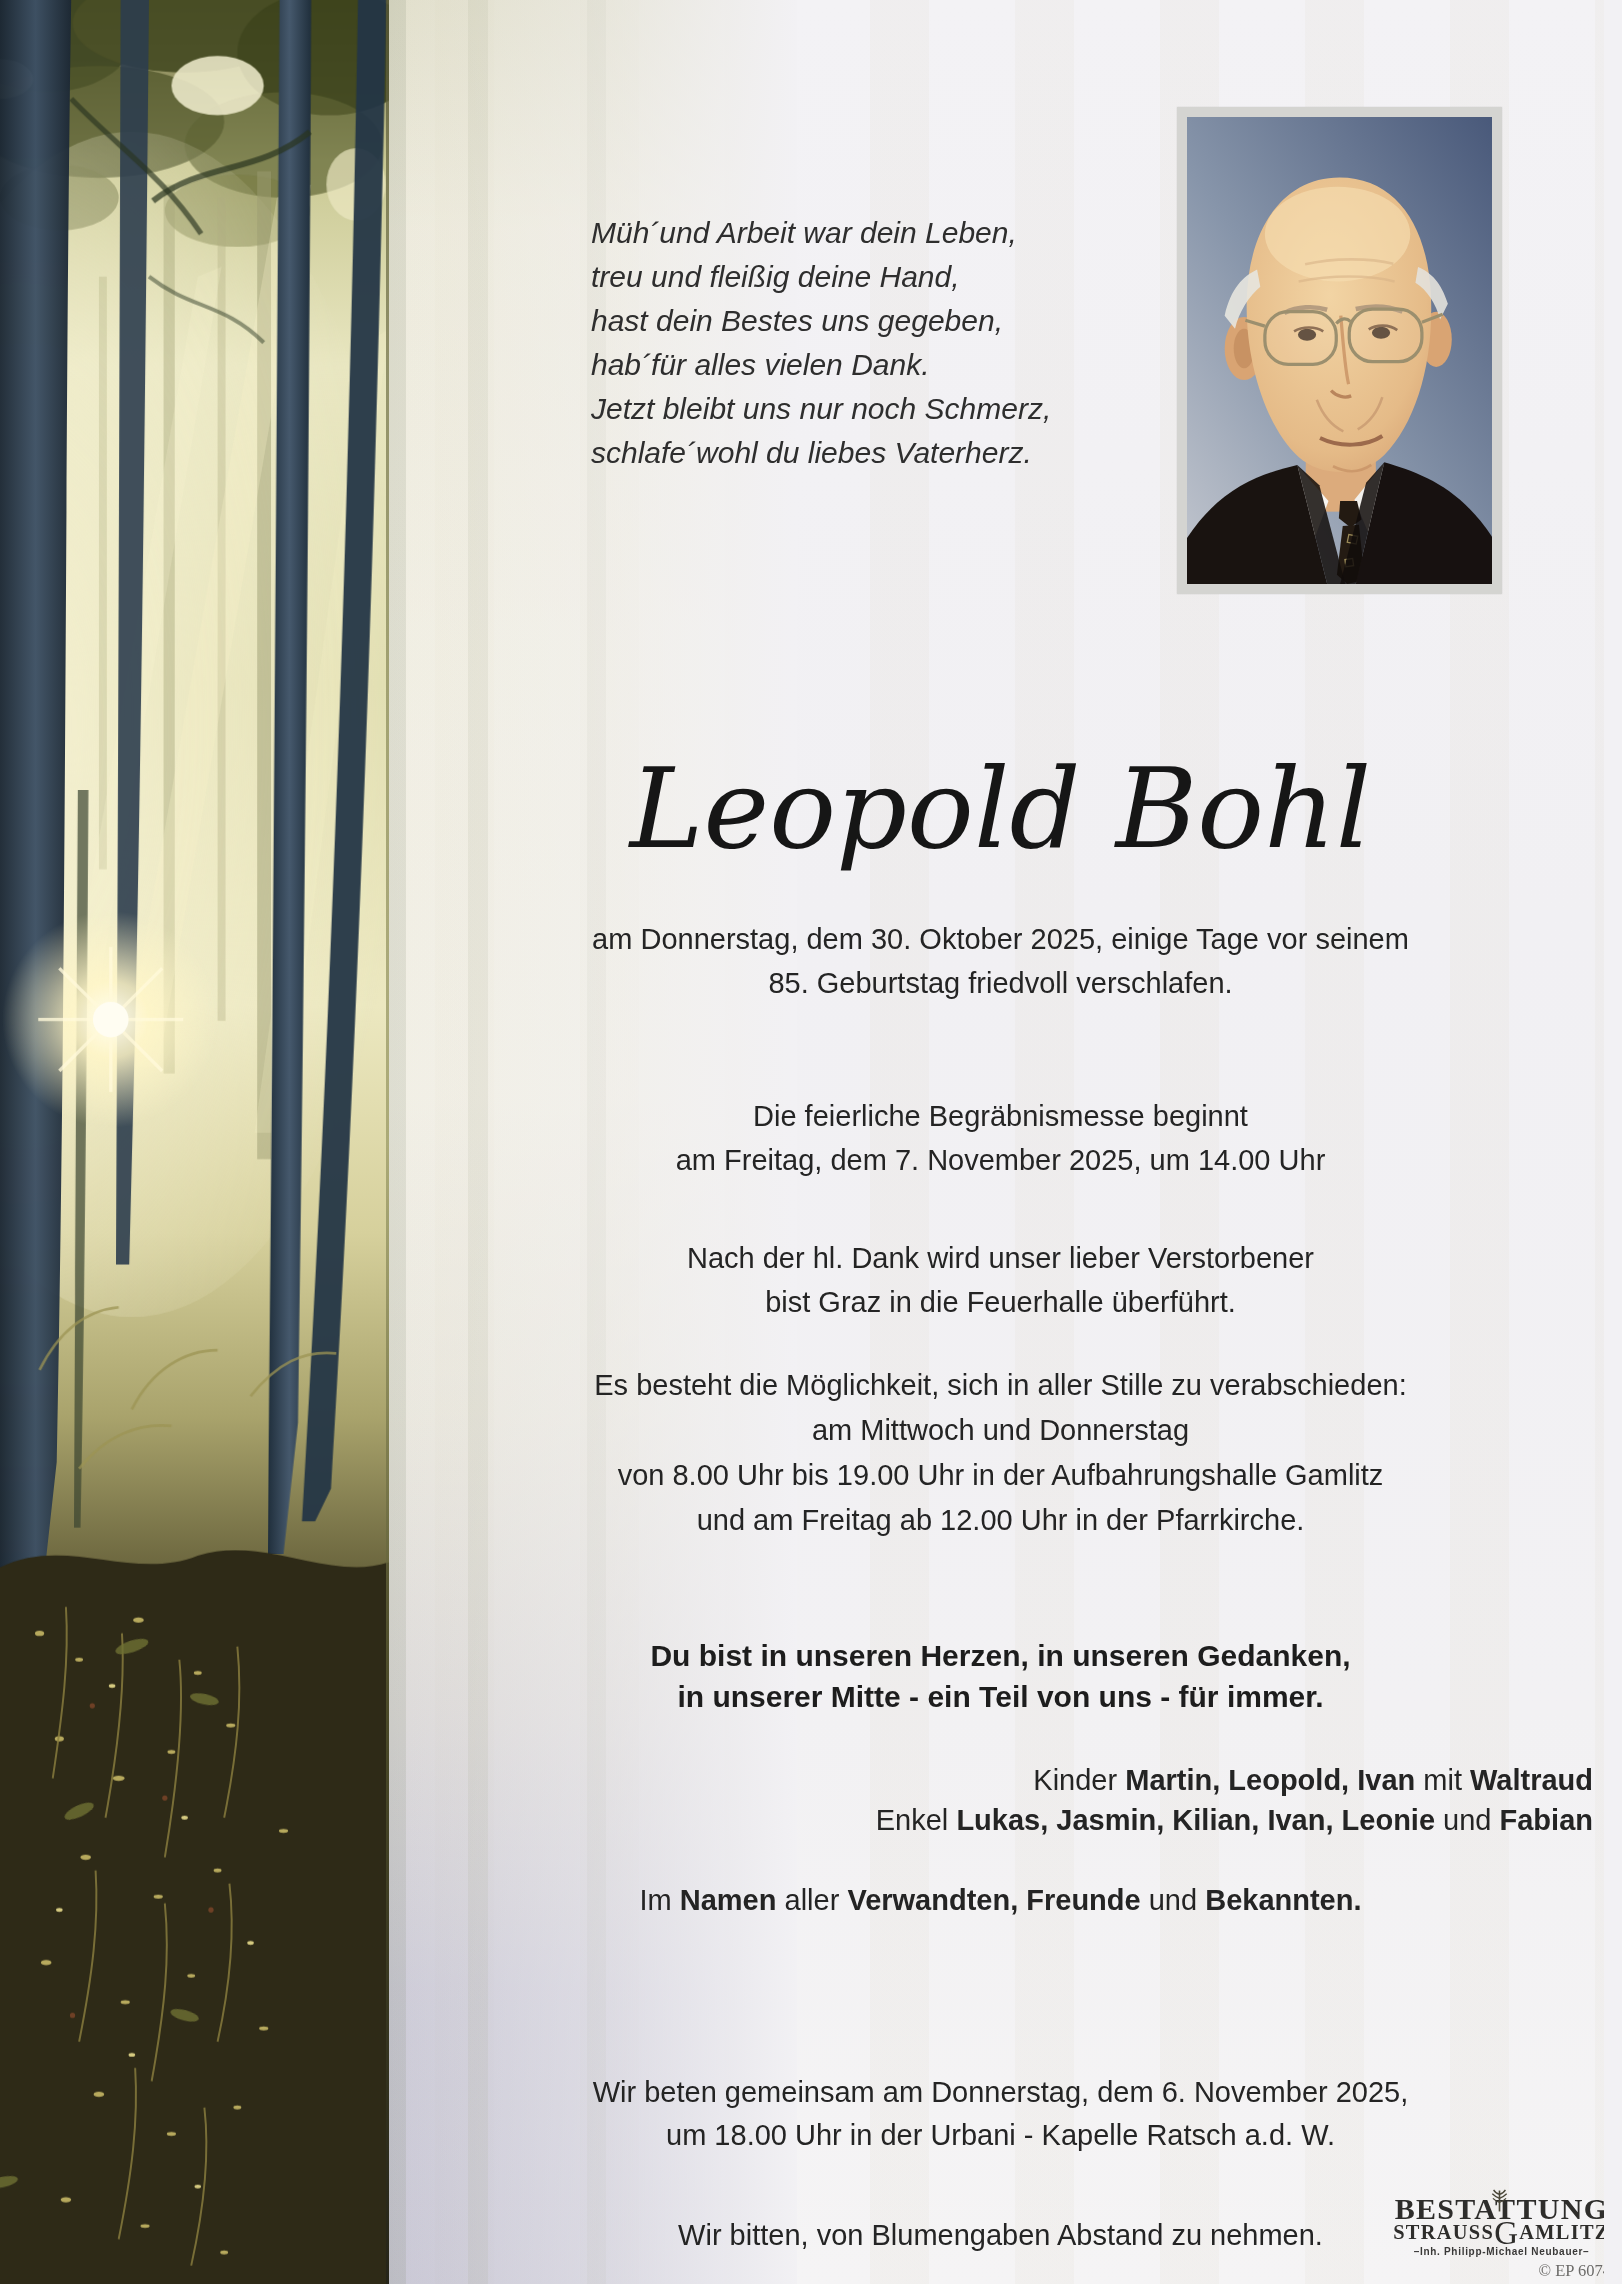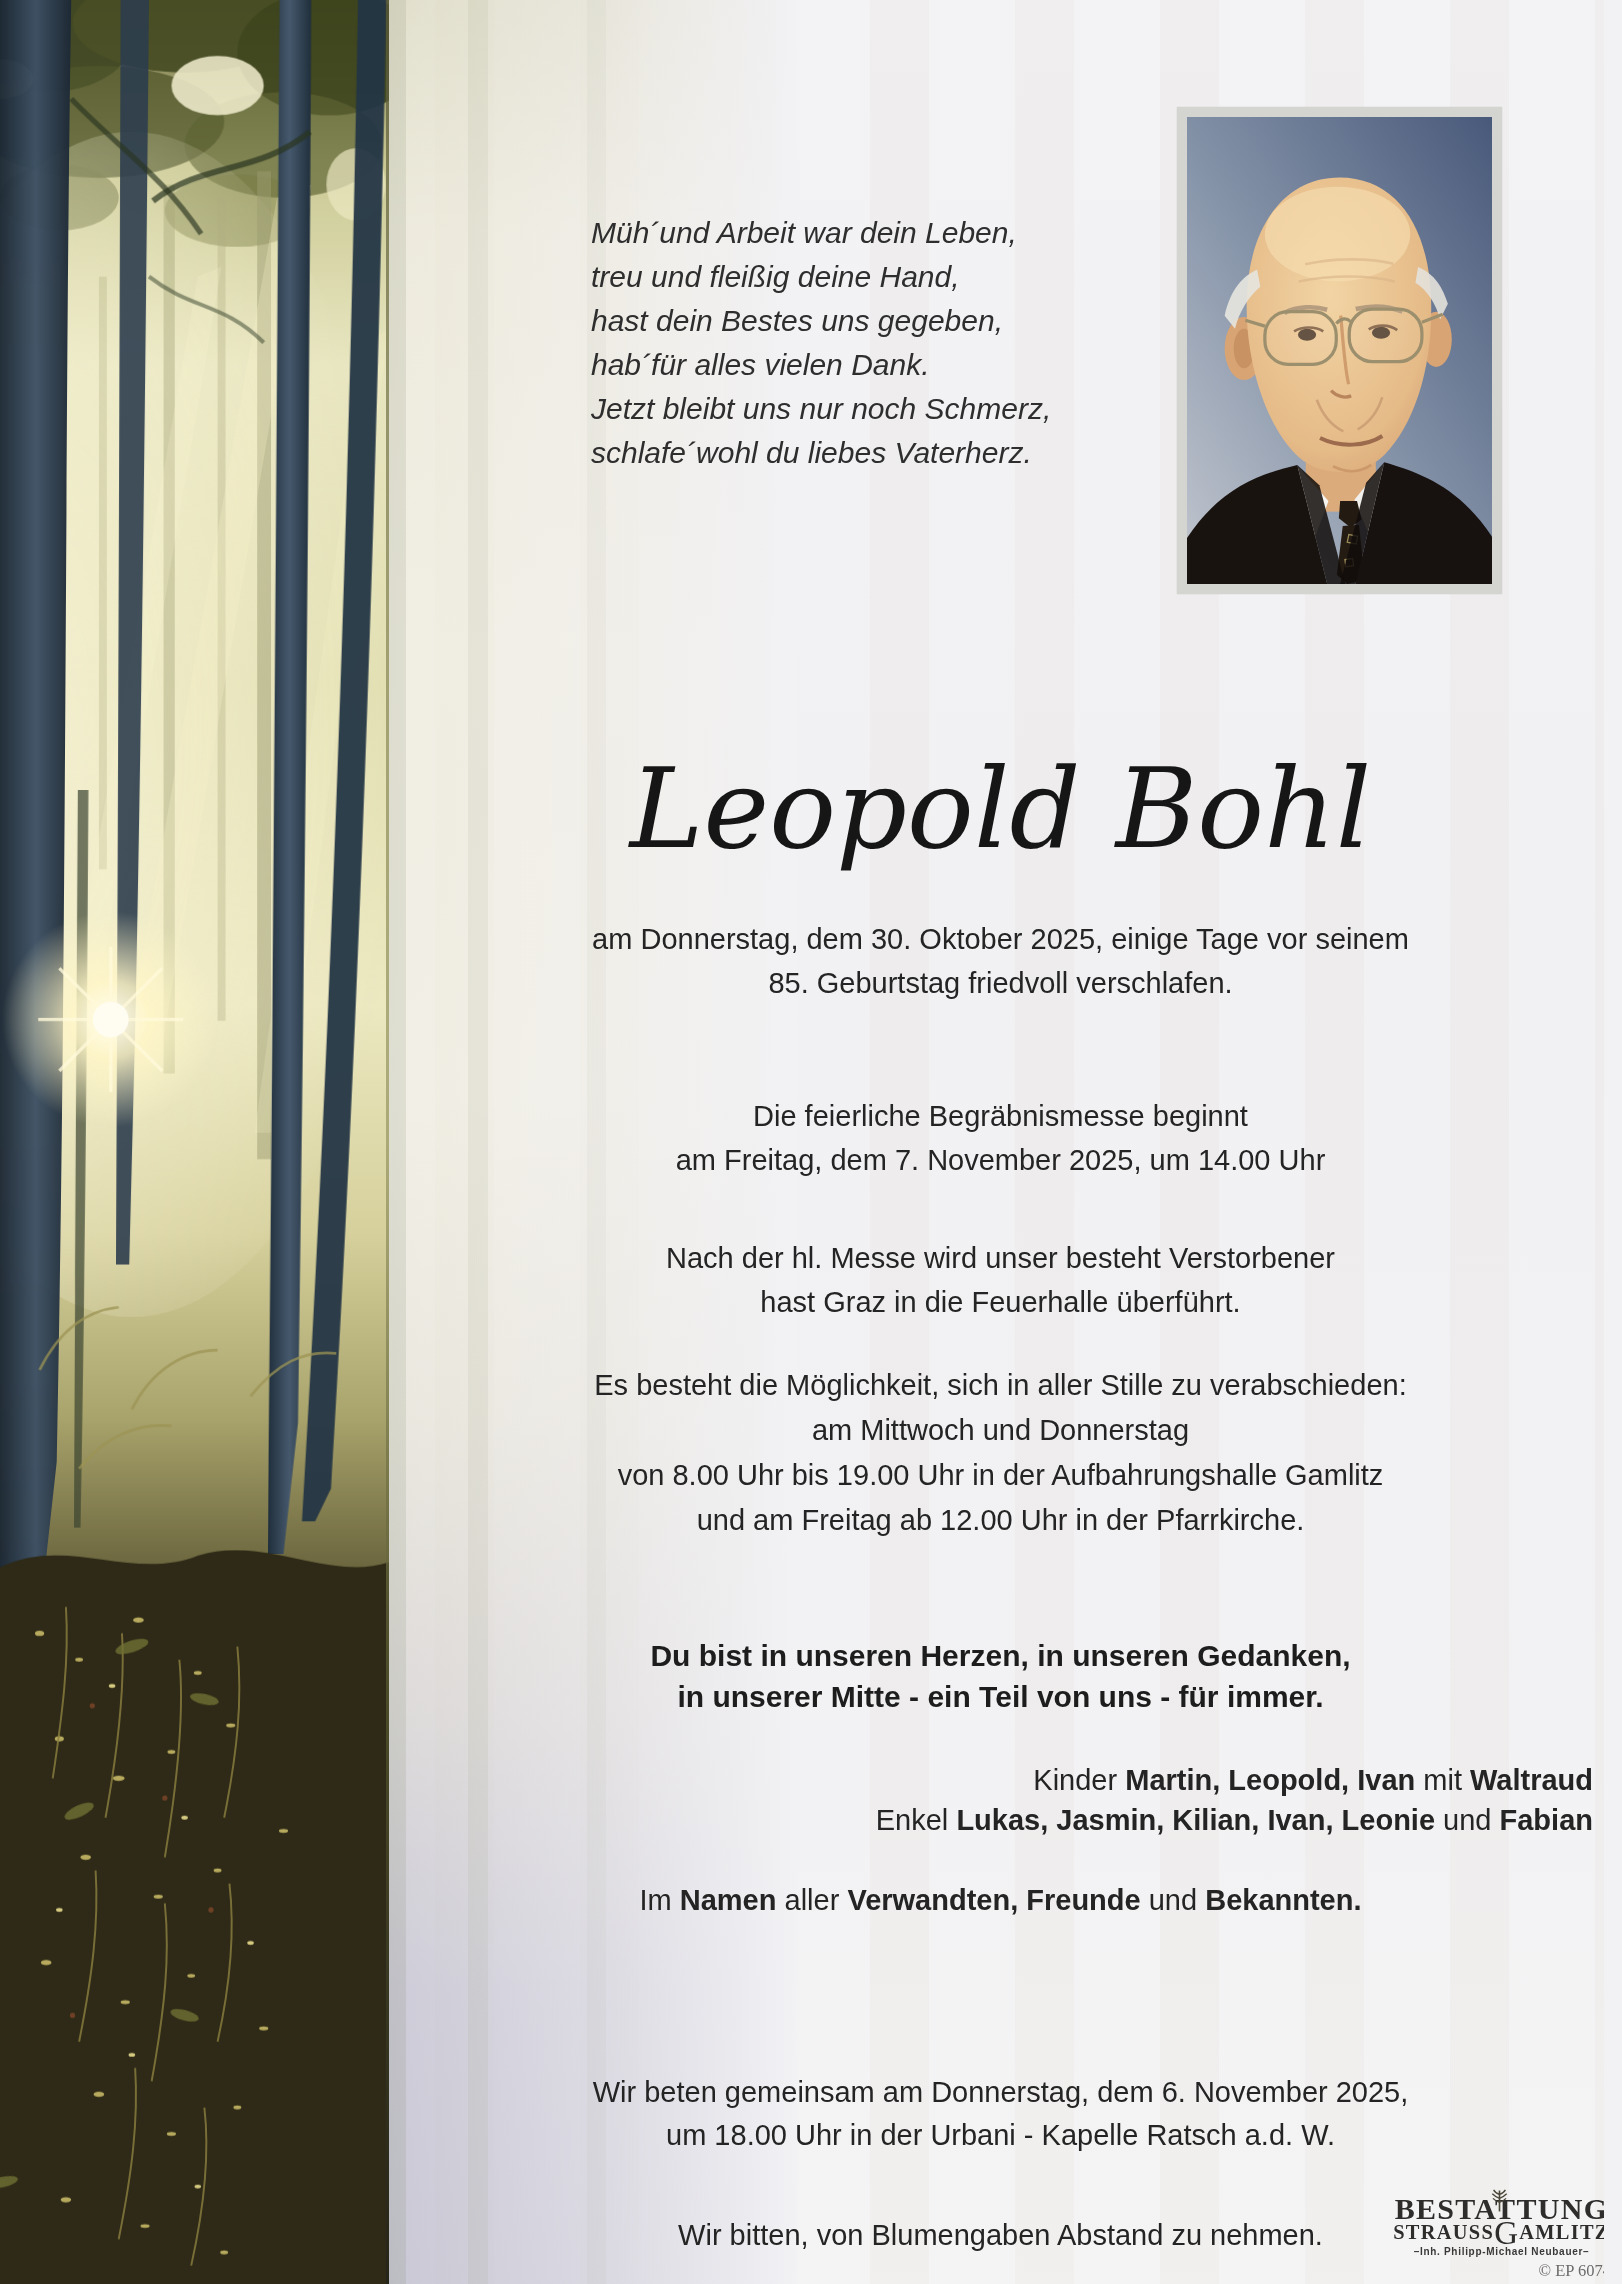--- a/index.html
+++ b/index.html
@@ -310,22 +310,22 @@
   <div class="block name-block">Leopold Bohl</div>
   <div class="block death">
       <div class="tl">am Donnerstag, dem 30. Oktober 2025, einige Tage vor seinem</div>
       <div class="tl">85. Geburtstag friedvoll verschlafen.</div>
     </div>
   <div class="block funeral">
       <div class="tl">Die feierliche Begräbnismesse beginnt</div>
       <div class="tl">am Freitag, dem 7. November 2025, um 14.00 Uhr</div>
     </div>
   <div class="block transfer">
-      <div class="tl">Nach der hl. Messe wird unser besteht Verstorbener</div>
-      <div class="tl">hast Graz in die Feuerhalle überführt.</div>
+      <div class="tl">Nach der hl. Dank wird unser lieber Verstorbener</div>
+      <div class="tl">bist Graz in die Feuerhalle überführt.</div>
     </div>
   <div class="block farewell">
       <div class="tl">Es besteht die Möglichkeit, sich in aller Stille zu verabschieden:</div>
       <div class="tl">am Mittwoch und Donnerstag</div>
       <div class="tl">von 8.00 Uhr bis 19.00 Uhr in der Aufbahrungshalle Gamlitz</div>
       <div class="tl">und am Freitag ab 12.00 Uhr in der Pfarrkirche.</div>
     </div>
   <div class="block tribute">
       <div class="tl">Du bist in unseren Herzen, in unseren Gedanken,</div>
       <div class="tl">in unserer Mitte - ein Teil von uns - für immer.</div>

